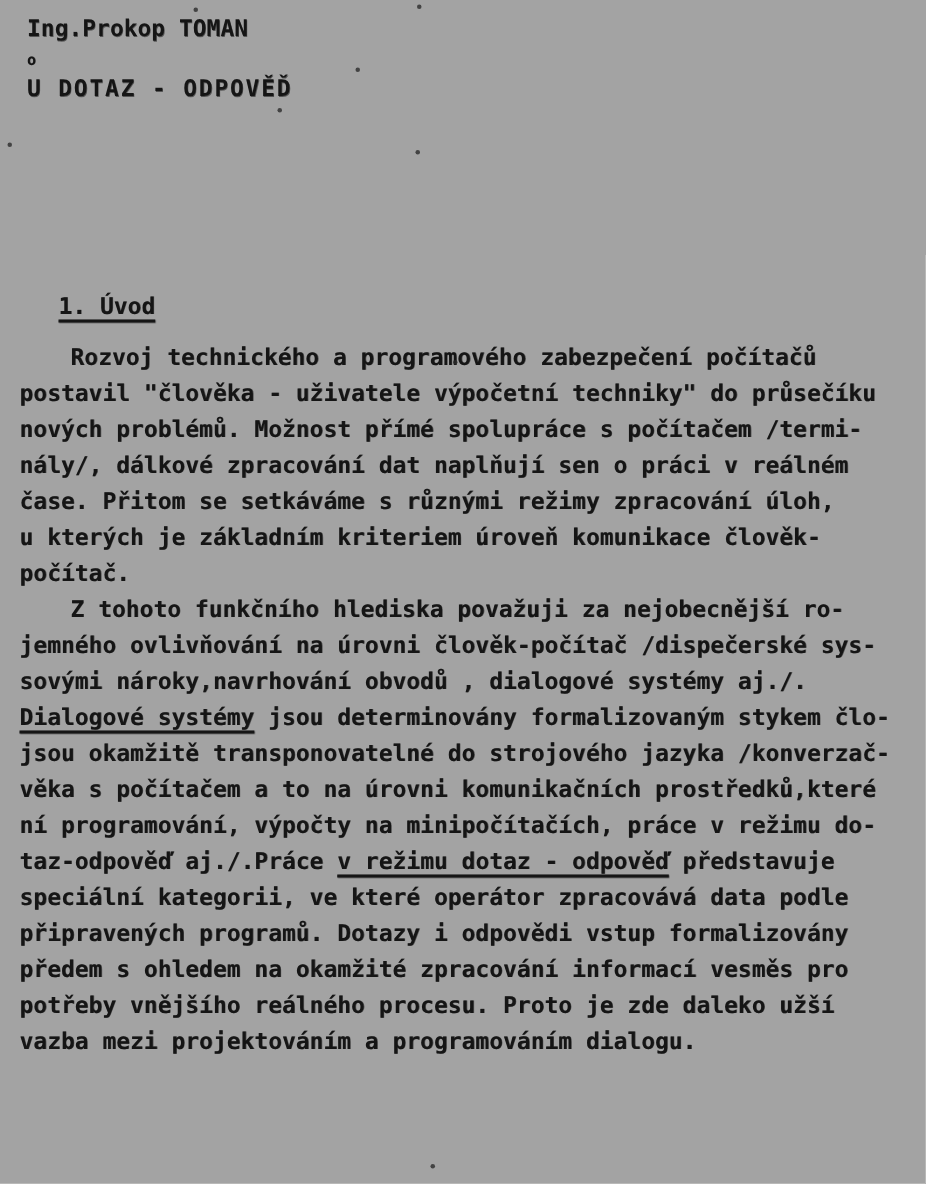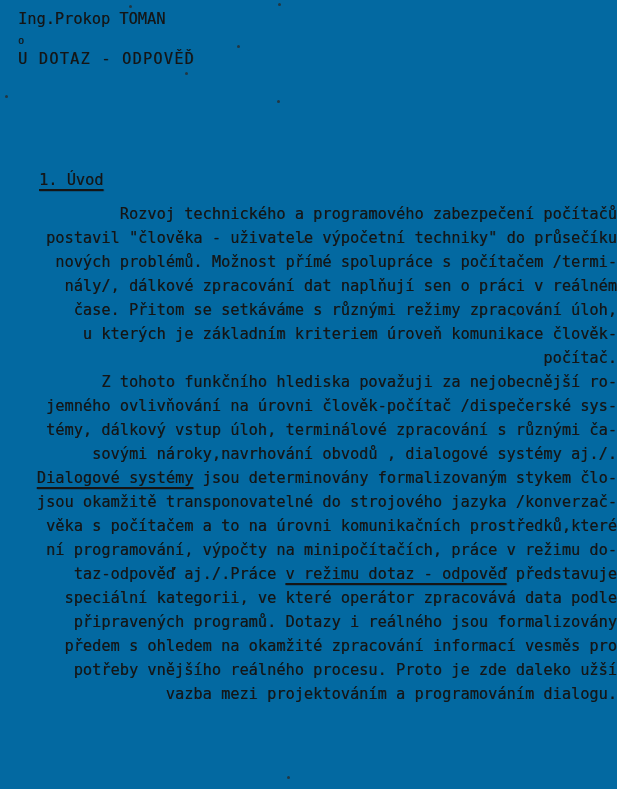--- a/index.html
+++ b/index.html
@@ -5,46 +5,46 @@
   html, body { margin: 0; padding: 0; }
   body {
     width: 617px; height: 789px;
     background: #f9f9f7;
     font-family: "DejaVu Sans Mono", "Liberation Mono", monospace;
   }
   .page {
     position: relative;
     width: 617px; height: 789px;
     overflow: hidden;
-    background: #0369a1;
+    background: #a3a3a3;
     color: #151515;
-    font-weight: 400;
+    font-weight: 700;
     font-size: 15.3px;
     text-shadow: 0.4px 0.4px 0 rgba(20,20,20,0.55);
     padding: 6px 0 0 13px;
     box-sizing: border-box;
   }
   .hdr-line { line-height: 26px; margin-left: 5px; white-space: pre; }
   .title {
     margin-top: 14px; margin-left: 5px;
     line-height: 26px; letter-spacing: 1.2px; white-space: pre;
   }
   .ring-wrap { position: relative; display: inline-block; }
   .ring {
     position: absolute; top: -10px; left: 0px;
     font-size: 10px; letter-spacing: 0; line-height: 10px;
   }
   .heading {
-    margin-top: 96px; margin-left: 26px;
+    margin-top: 120px; margin-left: 26px;
     line-height: 24px; width: max-content; white-space: pre;
     text-decoration: underline;
     text-decoration-thickness: 1.6px;
     text-underline-offset: 4px;
   }
-  .body-text { margin-top: 10px; text-align: right; }
+  .body-text { margin-top: 10px; }
   .line { line-height: 24px; white-space: pre; }
   .line.indent { padding-left: 34px; }
   .u {
     text-decoration: underline;
     text-decoration-thickness: 1.6px;
     text-underline-offset: 4px;
   }
   .speck {
     position: absolute; background: #2a2a2a; border-radius: 50%;
     width: 3px; height: 3px; opacity: 0.8;
@@ -64,29 +64,28 @@
   <div class="body-text" id="doc-body">
       <div class="line indent"><span>Rozvoj technického a programového zabezpečení počítačů</span></div>
       <div class="line"><span>postavil "člověka - uživatele výpočetní techniky" do průsečíku</span></div>
       <div class="line"><span>nových problémů. Možnost přímé spolupráce s počítačem /termi-</span></div>
       <div class="line"><span>nály/, dálkové zpracování dat naplňují sen o práci v reálném</span></div>
       <div class="line"><span>čase. Přitom se setkáváme s různými režimy zpracování úloh,</span></div>
       <div class="line"><span>u kterých je základním kriteriem úroveň komunikace člověk-</span></div>
       <div class="line"><span>počítač.</span></div>
       <div class="line indent"><span>Z tohoto funkčního hlediska považuji za nejobecnější ro-</span></div>
       <div class="line"><span>jemného ovlivňování na úrovni člověk-počítač /dispečerské sys-</span></div>
-      <div class="line"><span>témy, dálkový vstup úloh, terminálové zpracování s různými ča-</span></div>
       <div class="line"><span>sovými nároky,navrhování obvodů , dialogové systémy aj./.</span></div>
       <div class="line"><span class="u">Dialogové systémy</span><span> jsou determinovány formalizovaným stykem člo-</span></div>
       <div class="line"><span>jsou okamžitě transponovatelné do strojového jazyka /konverzač-</span></div>
       <div class="line"><span>věka s počítačem a to na úrovni komunikačních prostředků,které</span></div>
       <div class="line"><span>ní programování, výpočty na minipočítačích, práce v režimu do-</span></div>
       <div class="line"><span>taz-odpověď aj./.Práce </span><span class="u">v režimu dotaz - odpověď</span><span> představuje</span></div>
       <div class="line"><span>speciální kategorii, ve které operátor zpracovává data podle</span></div>
-      <div class="line"><span>připravených programů. Dotazy i reálného jsou formalizovány</span></div>
+      <div class="line"><span>připravených programů. Dotazy i odpovědi vstup formalizovány</span></div>
       <div class="line"><span>předem s ohledem na okamžité zpracování informací vesměs pro</span></div>
       <div class="line"><span>potřeby vnějšího reálného procesu. Proto je zde daleko užší</span></div>
       <div class="line"><span>vazba mezi projektováním a programováním dialogu.</span></div>
     </div>
 
   <div class="speck" style="left:129px; top:5px;"></div>
   <div class="speck" style="left:278px; top:3px;"></div>
   <div class="speck" style="left:237px; top:45px;"></div>
   <div class="speck" style="left:185px; top:72px;"></div>
   <div class="speck" style="left:277px; top:100px;"></div>

